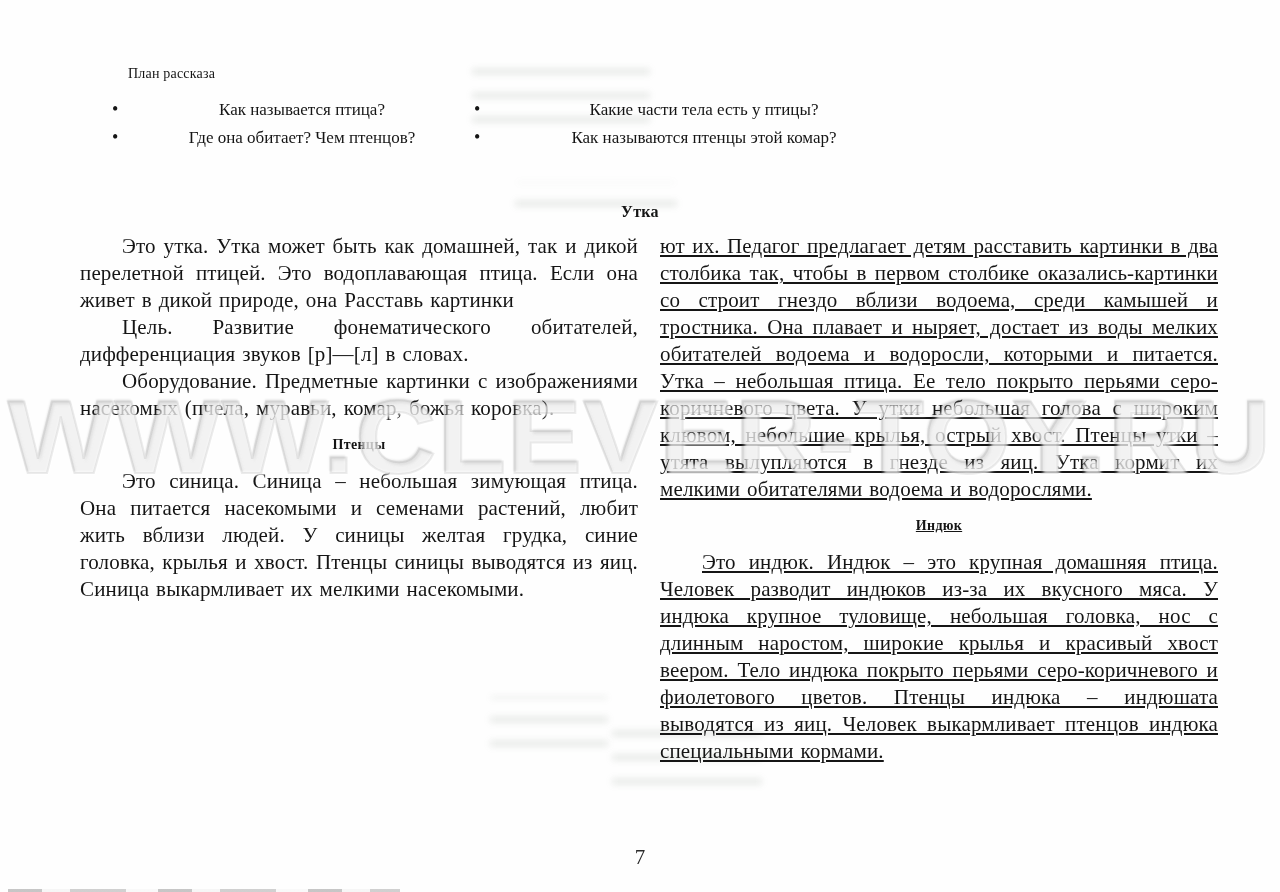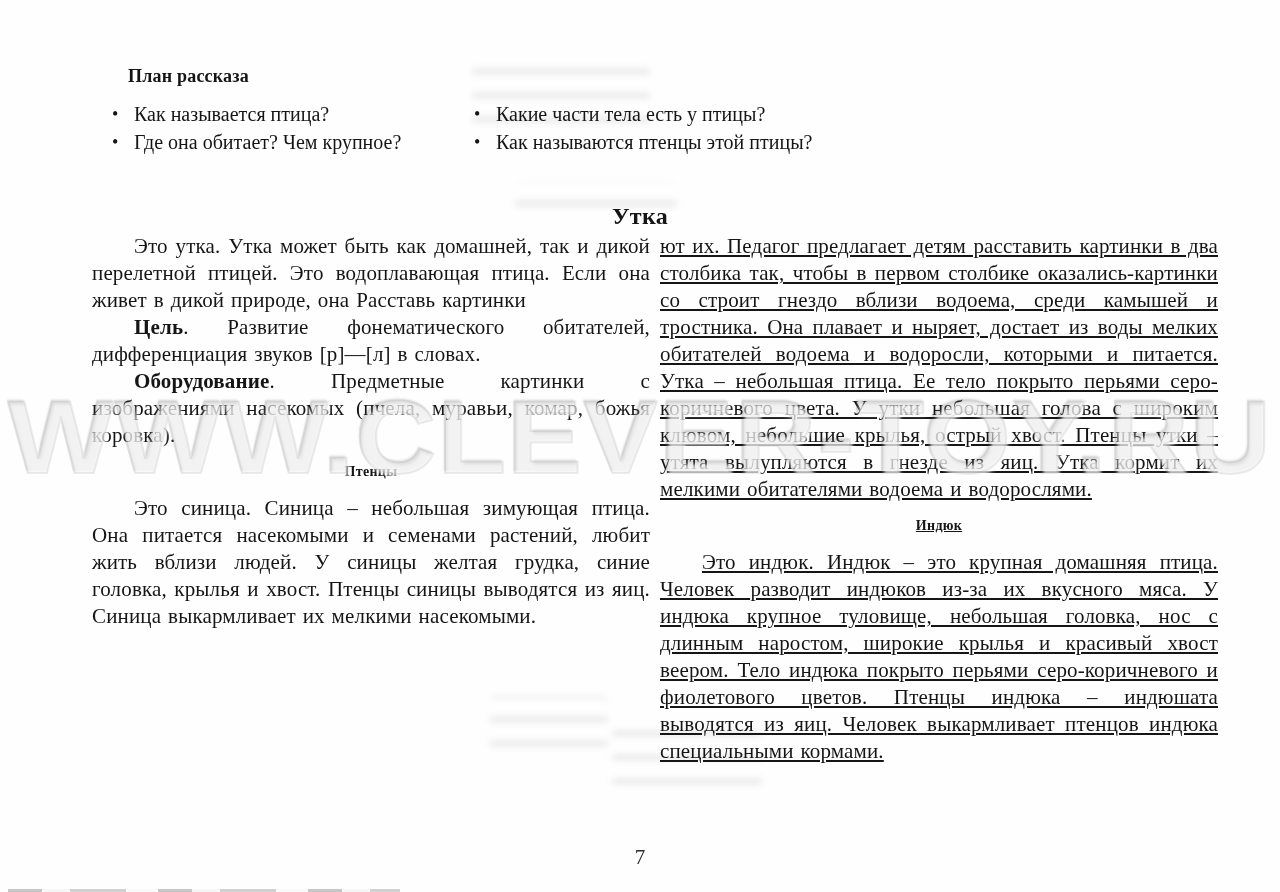--- a/index.html
+++ b/index.html
@@ -7,44 +7,44 @@
     position:relative;
     width:1280px;height:892px;
     background:#fefefe;
     overflow:hidden;
     font-family:"Liberation Serif", serif;
     color:#151515;
   }
   
   .plan{position:absolute;left:80px;top:66px;width:1140px;}
   .plan-title{
-    font-weight:bold;font-size:18px;margin:0 0 14px 48px;letter-spacing:.2px;
+    font-weight:normal;font-size:14px;margin:0 0 14px 48px;letter-spacing:.2px;
   }
   .plan-cols{position:relative;}
-  .plan-list{list-style:none;margin:0;padding:0;font-size:20px;line-height:27.5px;}
+  .plan-list{list-style:none;margin:0;padding:0;font-size:17px;line-height:27.5px;text-align:center;}
   .plan-list li{position:relative;padding-left:24px;}
   .plan-list li::before{
     content:"•";position:absolute;left:2px;top:0;font-size:18px;
   }
   .plan-left{position:absolute;left:30px;top:0;width:360px;}
   .plan-right{position:absolute;left:392px;top:0;width:440px;}
   
   .main-heading{
     position:absolute;left:0;top:203px;width:1280px;text-align:center;
-    font-weight:bold;font-size:24px;margin:0;letter-spacing:.3px;
+    font-weight:bold;font-size:16px;margin:0;letter-spacing:.3px;
   }
   
   .col{position:absolute;top:233px;width:558px;font-size:21px;line-height:27px;}
-  .col-left{left:92px;}
+  .col-left{left:80px;}
   .col-right{left:660px;text-decoration:underline;}
   .col p{
     margin:0;text-align:justify;word-spacing:1.5px;letter-spacing:.15px;
   }
   .indent{text-indent:42px;}
-  .lead{font-weight:bold;margin-top:44px;}
+  .lead{font-weight:normal;margin-top:44px;}
   .sub-heading{
     text-align:center;font-weight:bold;font-size:14px;
     margin:9px 0 10px 0;letter-spacing:.3px;
   }
   
   .watermark{
     position:absolute;left:-10px;top:378px;width:1300px;
     text-align:center;
     font-family:"Liberation Sans", sans-serif;
     font-weight:bold;font-size:104px;letter-spacing:1px;
@@ -94,25 +94,25 @@
   <div class="ghost ghost-3"></div>
   <div class="ghost ghost-4"></div>
 
   <div class="watermark">WWW.CLEVER-TOY.RU</div>
 
   <div class="plan">
     <h2 class="plan-title">План рассказа</h2>
     <div class="plan-cols">
       <ul class="plan-list plan-left">
         <li>Как называется птица?</li>
-        <li>Где она обитает? Чем крупное?</li>
+        <li>Где она обитает? Чем птенцов?</li>
       </ul>
       <ul class="plan-list plan-right">
         <li>Какие части тела есть у птицы?</li>
-        <li>Как называются птенцы этой птицы?</li>
+        <li>Как называются птенцы этой комар?</li>
       </ul>
     </div>
   </div>
 
   <h2 class="main-heading">Утка</h2>
 
   <div class="col col-left">
     <p class="indent"><span>Это утка. Утка может быть как домашней, так и дикой перелетной птицей. Это водоплавающая птица. Если она живет в дикой природе, она Расставь картинки</span></p>
     <p class="indent"><span class="lead">Цель</span><span>. Развитие фонематического обитателей, дифференциация звуков [р]—[л] в словах.</span></p>
     <p class="indent"><span class="lead">Оборудование</span><span>. Предметные картинки с изображениями насекомых (пчела, муравьи, комар, божья коровка).</span></p>

